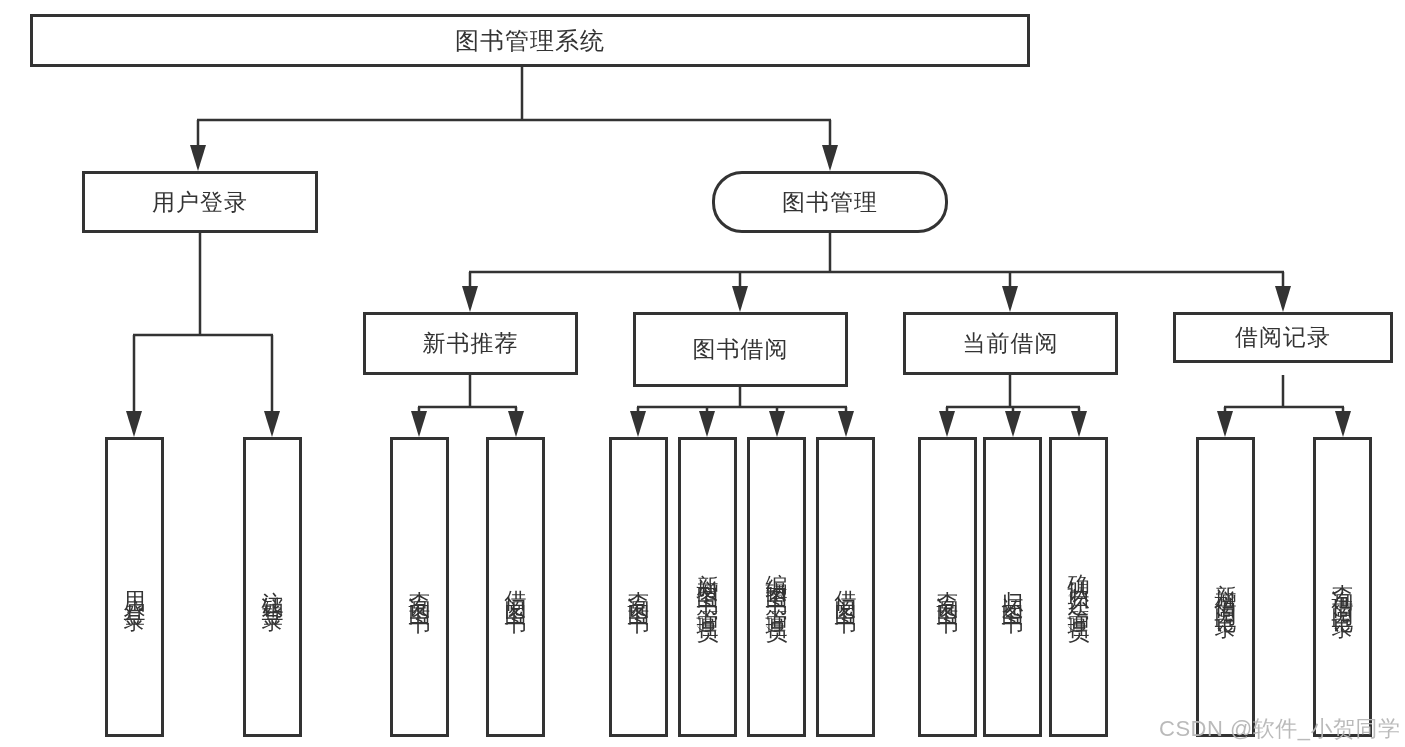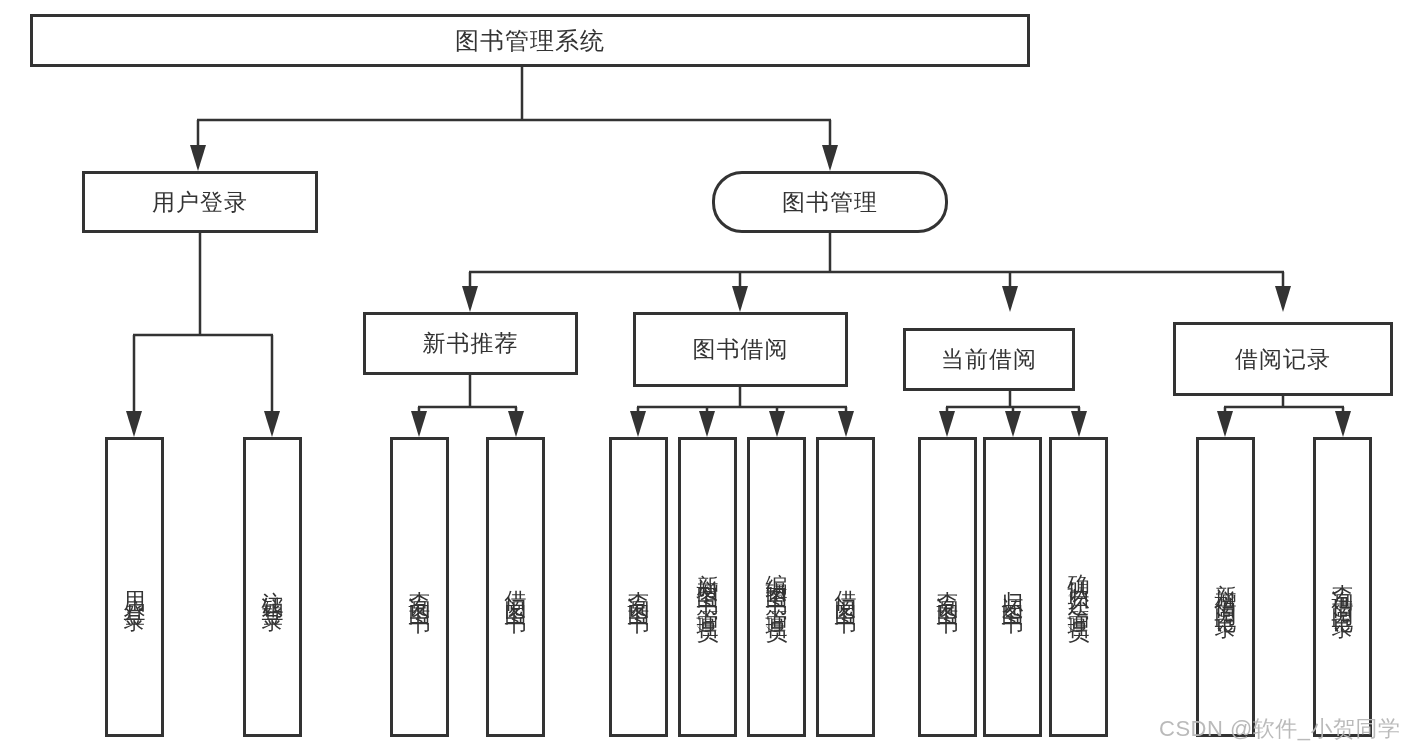--- a/index.html
+++ b/index.html
@@ -77,22 +77,22 @@
     </g>
   </svg>
 
   <div class="node h-node root-node" style="left:30px; top:14px; width:1000px; height:53px;">图书管理系统</div>
 
   <div class="node h-node" style="left:82px; top:171px; width:236px; height:62px;">用户登录</div>
   <div class="node h-node" style="left:712px; top:171px; width:236px; height:62px;border-radius:30px;">图书管理</div>
 
   <div class="node h-node" style="left:363px; top:312px; width:215px; height:63px;font-family:Liberation Serif, serif;">新书推荐</div>
   <div class="node h-node" style="left:633px; top:312px; width:215px; height:75px;">图书借阅</div>
-  <div class="node h-node" style="left:903px; top:328px; width:172px; height:63px;">当前借阅</div>
-  <div class="node h-node" style="left:1173px; top:322px; width:220px; height:74px;">借阅记录</div>
+  <div class="node h-node" style="left:903px; top:312px; width:215px; height:63px;">当前借阅</div>
+  <div class="node h-node" style="left:1173px; top:312px; width:220px; height:51px;">借阅记录</div>
 
   <div class="node v-node" style="left:105px; top:437px; width:59px; height:300px;">用户登录</div>
   <div class="node v-node" style="left:243px; top:437px; width:59px; height:300px;">注销登录</div>
 
   <div class="node v-node" style="left:390px; top:437px; width:59px; height:300px;">查询图书</div>
   <div class="node v-node" style="left:486px; top:437px; width:59px; height:300px;">借阅图书</div>
 
   <div class="node v-node" style="left:609px; top:437px; width:59px; height:300px;">查询图书</div>
   <div class="node v-node" style="left:678px; top:437px; width:59px; height:300px;">新增图书（管理员）</div>
   <div class="node v-node" style="left:747px; top:437px; width:59px; height:300px;">编辑图书（管理员）</div>

